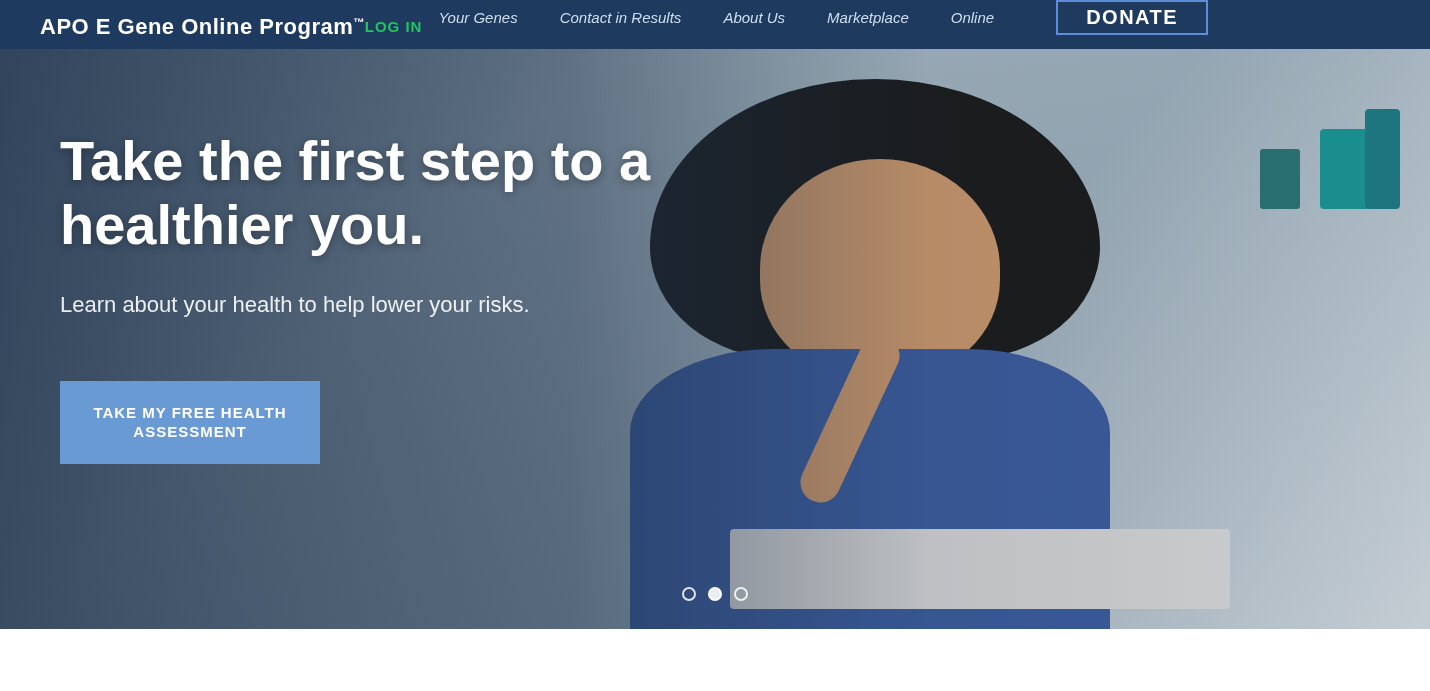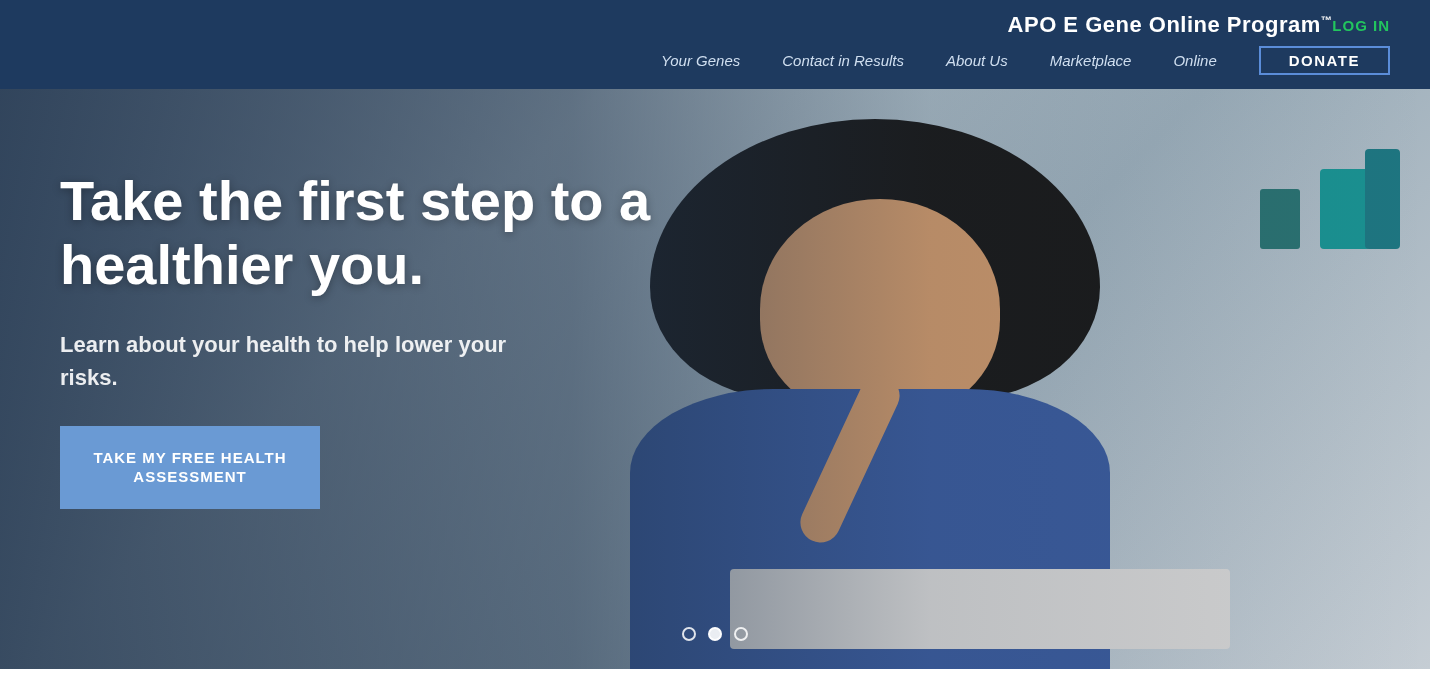--- a/index.html
+++ b/index.html
@@ -14,22 +14,21 @@
       height: 691px;
       overflow: hidden;
     }
 
     
     .header {
       background-color: #1e3a5f;
       width: 100%;
       padding: 0 40px;
       display: flex;
-      flex-direction: column;
-      align-items: flex-end;
+      flex-direction: row;
     }
 
     .header-top {
       display: flex;
       justify-content: space-between;
       align-items: center;
       padding: 12px 0 8px 0;
     }
 
     .logo {
@@ -65,28 +64,28 @@
       font-size: 15px;
       cursor: pointer;
       padding: 4px 16px;
       white-space: nowrap;
       text-decoration: none;
       font-style: italic;
     }
 
     .donate-btn {
       color: #ffffff;
-      font-size: 15px;
+      font-size: 20px;
       font-weight: bold;
       letter-spacing: 1.5px;
       border: 2px solid #5b8dd9;
       background: transparent;
       padding: 4px 28px;
       cursor: pointer;
-      margin-left: 16px;
+      margin-left: 36px;
     }
 
     
     .hero {
       position: relative;
       width: 100%;
       height: 580px;
       overflow: hidden;
       background: #000000;
     }
@@ -248,22 +247,22 @@
       max-width: 640px;
       margin-bottom: 30px;
       text-shadow: 0 2px 8px rgba(0,0,0,0.3);
     }
 
     .hero-subtitle {
       color: rgba(255,255,255,0.9);
       font-size: 22px;
       line-height: 1.5;
       max-width: 500px;
-      margin-bottom: 32px;
-      font-weight: 700;
+      margin-bottom: 60px;
+      font-weight: 400;
     }
 
     .cta-button {
       display: inline-block;
       background-color: #6a9ad4;
       color: #ffffff;
       font-size: 15px;
       font-weight: bold;
       letter-spacing: 1px;
       padding: 22px 16px;

